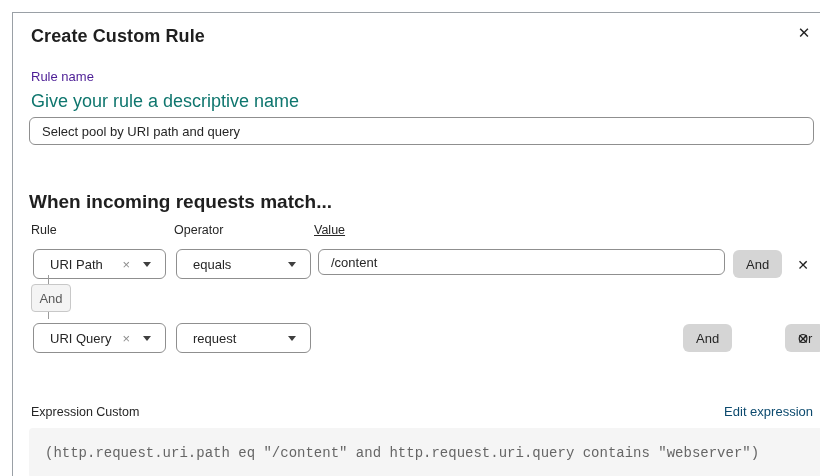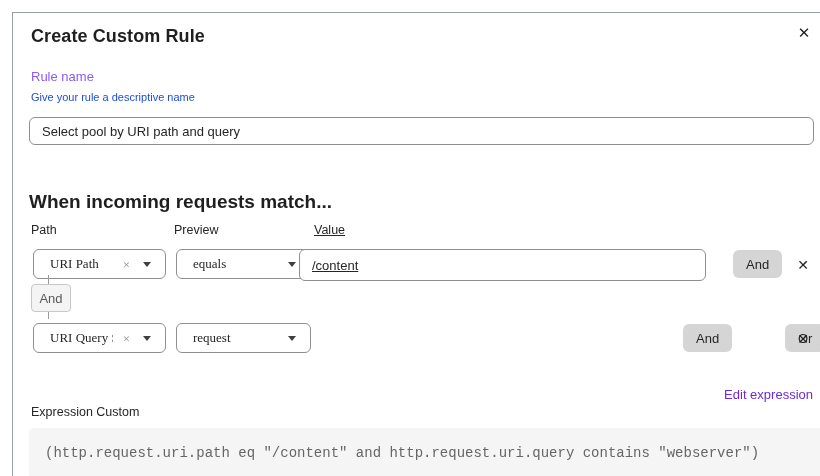--- a/index.html
+++ b/index.html
@@ -34,27 +34,27 @@
     font-size: 15px; font-weight: 700;
     color: #1f1f1f;
     cursor: pointer;
     line-height: 22px; text-align: center;
     font-family: "DejaVu Sans", sans-serif;
   }
   .rule-label {
     position: absolute;
     left: 14px; top: 52px;
     font-size: 13px;
-    color: #8b5cf6;
+    color: #4c1d95;
   }
   .rule-help {
     position: absolute;
     left: 14px; top: 74px;
-    font-size: 11px;
-    color: #1d4ed8;
+    font-size: 18px;
+    color: #0f766e;
     text-align: center;
   }
   .text-input {
     border: 1px solid #8f8f8f;
     border-radius: 6px;
     background: #ffffff;
     font-family: "Liberation Sans", sans-serif;
     font-size: 13px;
     color: #262626;
     padding: 8px 12px;
@@ -87,21 +87,20 @@
     height: 30px;
     border: 1px solid #8f8f8f;
     border-radius: 6px;
     background: #ffffff;
     display: flex;
     align-items: center;
     padding: 0 10px 0 12px;
     font-size: 13px;
     color: #262626;
     cursor: pointer;
-    font-family: Liberation Serif, serif;
   }
   .select-box .sel-text {
     flex: 1;
     white-space: nowrap;
     overflow: hidden;
   }
   .clear-x {
     color: #8c8c8c;
     font-size: 13px;
     margin: 0 9px 0 6px;
@@ -113,21 +112,21 @@
     border-left: 4.5px solid transparent;
     border-right: 4.5px solid transparent;
     border-top: 5px solid #3f3f3f;
   }
   .row1 .field-sel, .row2 .field-sel { left: 12px;  width: 133px; }
   .row1 .op-sel,    .row2 .op-sel    { left: 155px; width: 135px; }
   .row1 { top: 228px; }
   .row2 { top: 302px; }
   .cond-row .select-box, .cond-row .value-input { top: 0; }
   .cond-row { position: absolute; left: 0; width: 820px; height: 30px; }
-  .value-input { position: absolute; left: 278px; height: 32px; text-decoration: underline; }
+  .value-input { position: absolute; left: 297px; height: 26px; }
   .row1 .value-input { width: 407px; }
   .row2 .value-input { width: 360px; }
 
   .gray-btn {
     position: absolute;
     height: 28px;
     top: 1px;
     background: #d5d5d5;
     border: none;
     border-radius: 6px;
@@ -173,23 +172,23 @@
     justify-content: center;
   }
   .expr-label {
     position: absolute;
     left: 14px; top: 388px;
     font-size: 12.5px;
     color: #262626;
   }
   .edit-link {
     position: absolute;
-    right: 14px; top: 370px;
-    font-size: 13px;
-    color: #6d28d9;
+    right: 14px; top: 387px;
+    font-size: 13px;
+    color: #0c4a6e;
     text-decoration: none;
     cursor: pointer;
   }
   .code-block {
     position: absolute;
     left: 12px; top: 411px;
     width: 794px; height: 50px;
     background: #f5f5f5;
     border-radius: 4px;
     display: flex;
@@ -210,22 +209,22 @@
 
   <h1 class="modal-title">Create Custom Rule</h1>
   <button class="close-btn">✕</button>
 
   <div class="rule-label">Rule name</div>
   <div class="rule-help">Give your rule a descriptive name</div>
   <input class="text-input rule-input" type="text" value="Select pool by URI path and query" style="">
 
   <div class="match-heading">When incoming requests match...</div>
 
-  <div class="col-label col-field">Path</div>
-  <div class="col-label col-operator">Preview</div>
+  <div class="col-label col-field">Rule</div>
+  <div class="col-label col-operator">Operator</div>
   <div class="col-label col-value">Value</div>
 
   <div class="cond-row row1">
     <div class="select-box field-sel">
       <span class="sel-text">URI Path</span>
       <span class="clear-x">×</span>
       <span class="caret"></span>
     </div>
     <div class="select-box op-sel">
       <span class="sel-text">equals</span>

